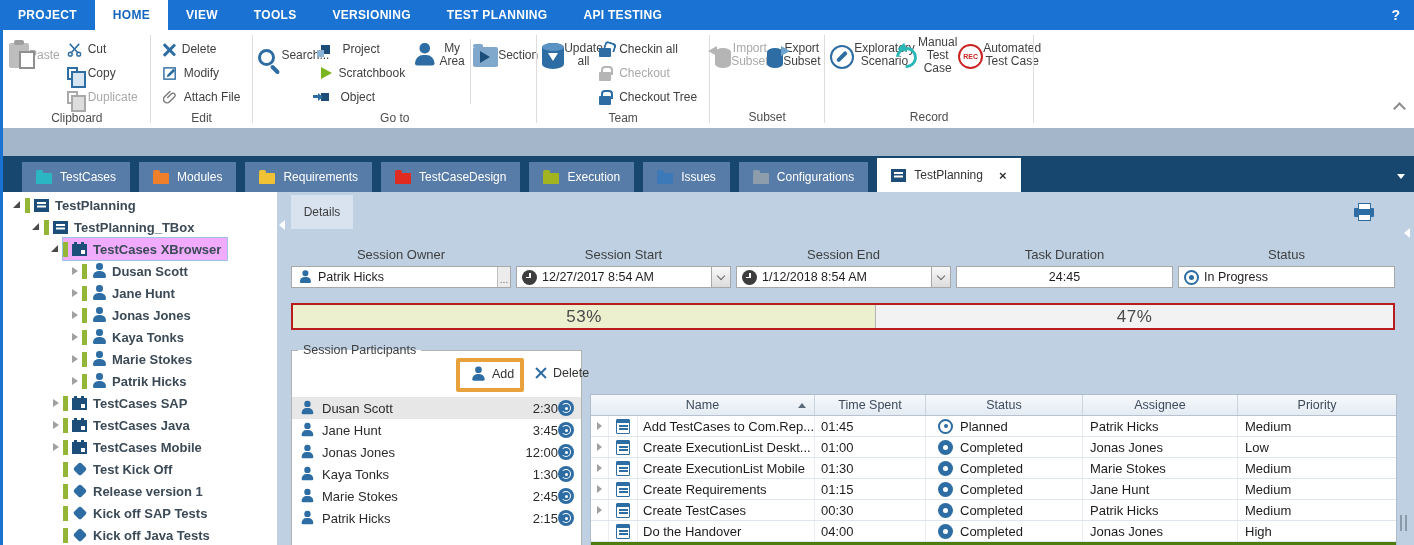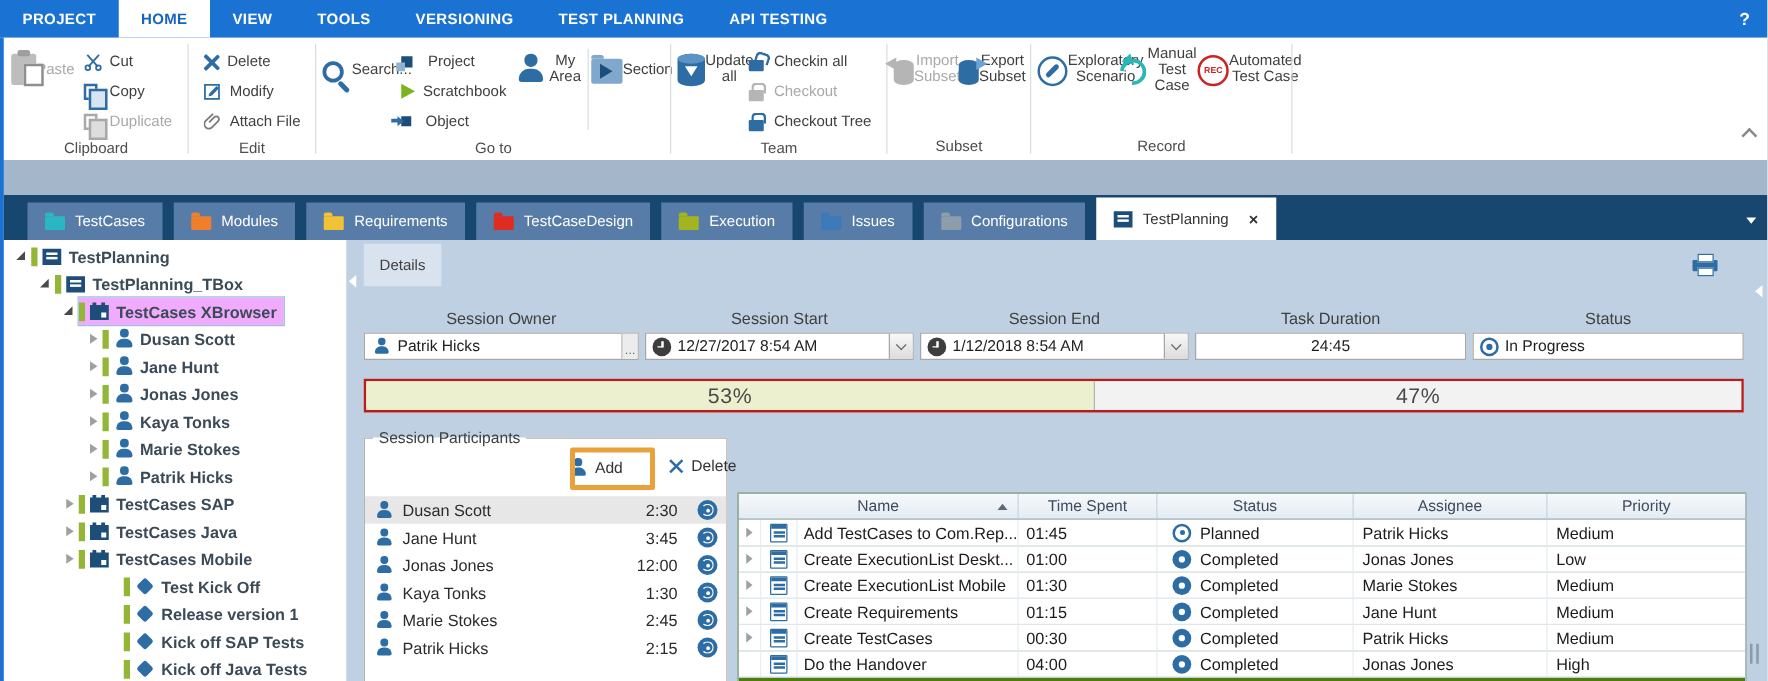--- a/index.html
+++ b/index.html
@@ -83,21 +83,21 @@
   .c0 .fold,.c0 .fold::before{background:#2ab6c2}.c1 .fold,.c1 .fold::before{background:#f07f2c}
   .c2 .fold,.c2 .fold::before{background:#f2c235}.c3 .fold,.c3 .fold::before{background:#e02b20}
   .c4 .fold,.c4 .fold::before{background:#a3b421}.c5 .fold,.c5 .fold::before{background:#3c79b8}
   .c6 .fold,.c6 .fold::before{background:#8d9dab}
   .tab-overflow{position:absolute;right:9px;bottom:13px;width:0;height:0;border-top:5px solid #fff;border-left:4px solid transparent;border-right:4px solid transparent}
 
   
   .content{position:absolute;top:192px;left:3px;right:0;bottom:0}
   .tree{position:absolute;left:0;top:0;bottom:0;width:274px;background:#fff;overflow:hidden;padding-top:2px}
   .trow2{height:22px;display:flex;align-items:center;font-size:13px;font-weight:700;color:#3b4a56;white-space:nowrap}
-  .l0{padding-left:8px}.l1{padding-left:27px}.l2{padding-left:46px}.l3{padding-left:65px}.ld{padding-left:96px}
+  .l0{padding-left:8px}.l1{padding-left:27px}.l2{padding-left:46px}.l3{padding-left:65px}.ld{padding-left:60px}
   .exp{width:14px;height:22px;position:relative;flex:none}
   .exp.open::before{content:"";position:absolute;left:2px;top:7px;width:0;height:0;border-right:7px solid #4a4a4a;border-top:7px solid transparent}
   .exp.closed::before{content:"";position:absolute;left:4px;top:7px;width:0;height:0;border-left:6px solid #a0a0a0;border-top:4px solid transparent;border-bottom:4px solid transparent}
   .selwrap{display:flex;align-items:center;height:22px;padding-right:6px}
   .sel .selwrap{background:#f0abfc;outline:1px solid #9cc3e5}
   .gbar{width:5px;height:15px;background:#93b637;margin-right:4px;flex:none}
   .ic-notes{width:15px;height:13px;background:#1d4e79;position:relative;margin-right:6px;flex:none}
   .ic-notes::before{content:"";position:absolute;left:3px;right:3px;top:3px;height:2px;background:#fff;box-shadow:0 3.5px 0 #fff}
   .ic-cal{width:15px;height:12px;background:#1d4e79;position:relative;margin:2px 6px 0 0;flex:none}
   .ic-cal::before{content:"";position:absolute;top:-2px;left:2px;width:3px;height:3px;background:#1d4e79;box-shadow:7px 0 #1d4e79}
@@ -131,30 +131,30 @@
   .pseg{height:100%;display:flex;align-items:center;justify-content:center;font-size:17px;color:#4a4a4a;letter-spacing:.5px}
   .pseg.left{background:#ecf0cf;border-right:1px solid #b3b3b3}
   .pseg.right{flex:1;background:#f2f2f2}
 
   
   .pbox{position:absolute;left:3px;top:151px;width:291px;height:210px;background:#fff;border:1px solid #b3b3b3}
   .pbox legend{font-size:12.5px;color:#3f3f3f;margin-left:6px;padding:0 5px}
   .pbtns{position:relative;height:40px}
   .pbtn{position:absolute;top:9px;display:flex;align-items:center;gap:6px;font-size:12.5px;color:#333}
   .pbtn .pers{transform:scale(.95)}
-  .pbtn-add{left:162px}.pbtn-del{left:243px}
+  .pbtn-add{left:178px}.pbtn-del{left:243px}
   .delx{position:relative;width:12px;height:12px}
   .delx::before,.delx::after{content:"";position:absolute;left:5px;top:-1px;width:2px;height:14px;background:#2d6da3}
   .delx::before{transform:rotate(45deg)}.delx::after{transform:rotate(-45deg)}
   .hl-orange{position:absolute;left:164px;top:1px;width:68px;height:34px;border:4px solid #e9a13b;border-radius:2px;z-index:5}
   .prow{height:22px;display:flex;align-items:center;font-size:13px;color:#2b2b2b;padding:0 7px}
   .prow.sel{background:#e7e7e7}
   .prow .pers{transform:scale(.9);margin-right:7px}
   .pname{flex:1}
-  .ptime{margin-right:16px}
+  .ptime{margin-right:0}
   .ic-clock{width:16px;height:16px;border-radius:50%;background:#2d6da3;position:relative;flex:none}
   .ic-clock::before{content:"";position:absolute;inset:3px;border:1.8px solid #fff;border-radius:50%;border-left-color:transparent}
   .ic-clock::after{content:"";position:absolute;inset:6.5px;background:#fff;border-radius:50%}
 
   
   .tasks{position:absolute;left:302px;top:165px;right:0;bottom:0}
   .ttabs{display:flex;gap:5px;align-items:flex-end;height:37px}
   .ttab{height:33px;padding:0 15px;display:flex;align-items:center;font-size:12.5px;color:#3f3f3f;background:#b7c9dd;white-space:nowrap}
   .ttab.active{height:37px;background:#d9e3ef}
   .ttable{position:absolute;left:0;top:37px;width:807px;bottom:0;background:#4d7c0f;border:1px solid #aebccb;border-bottom:none;overflow:hidden}

